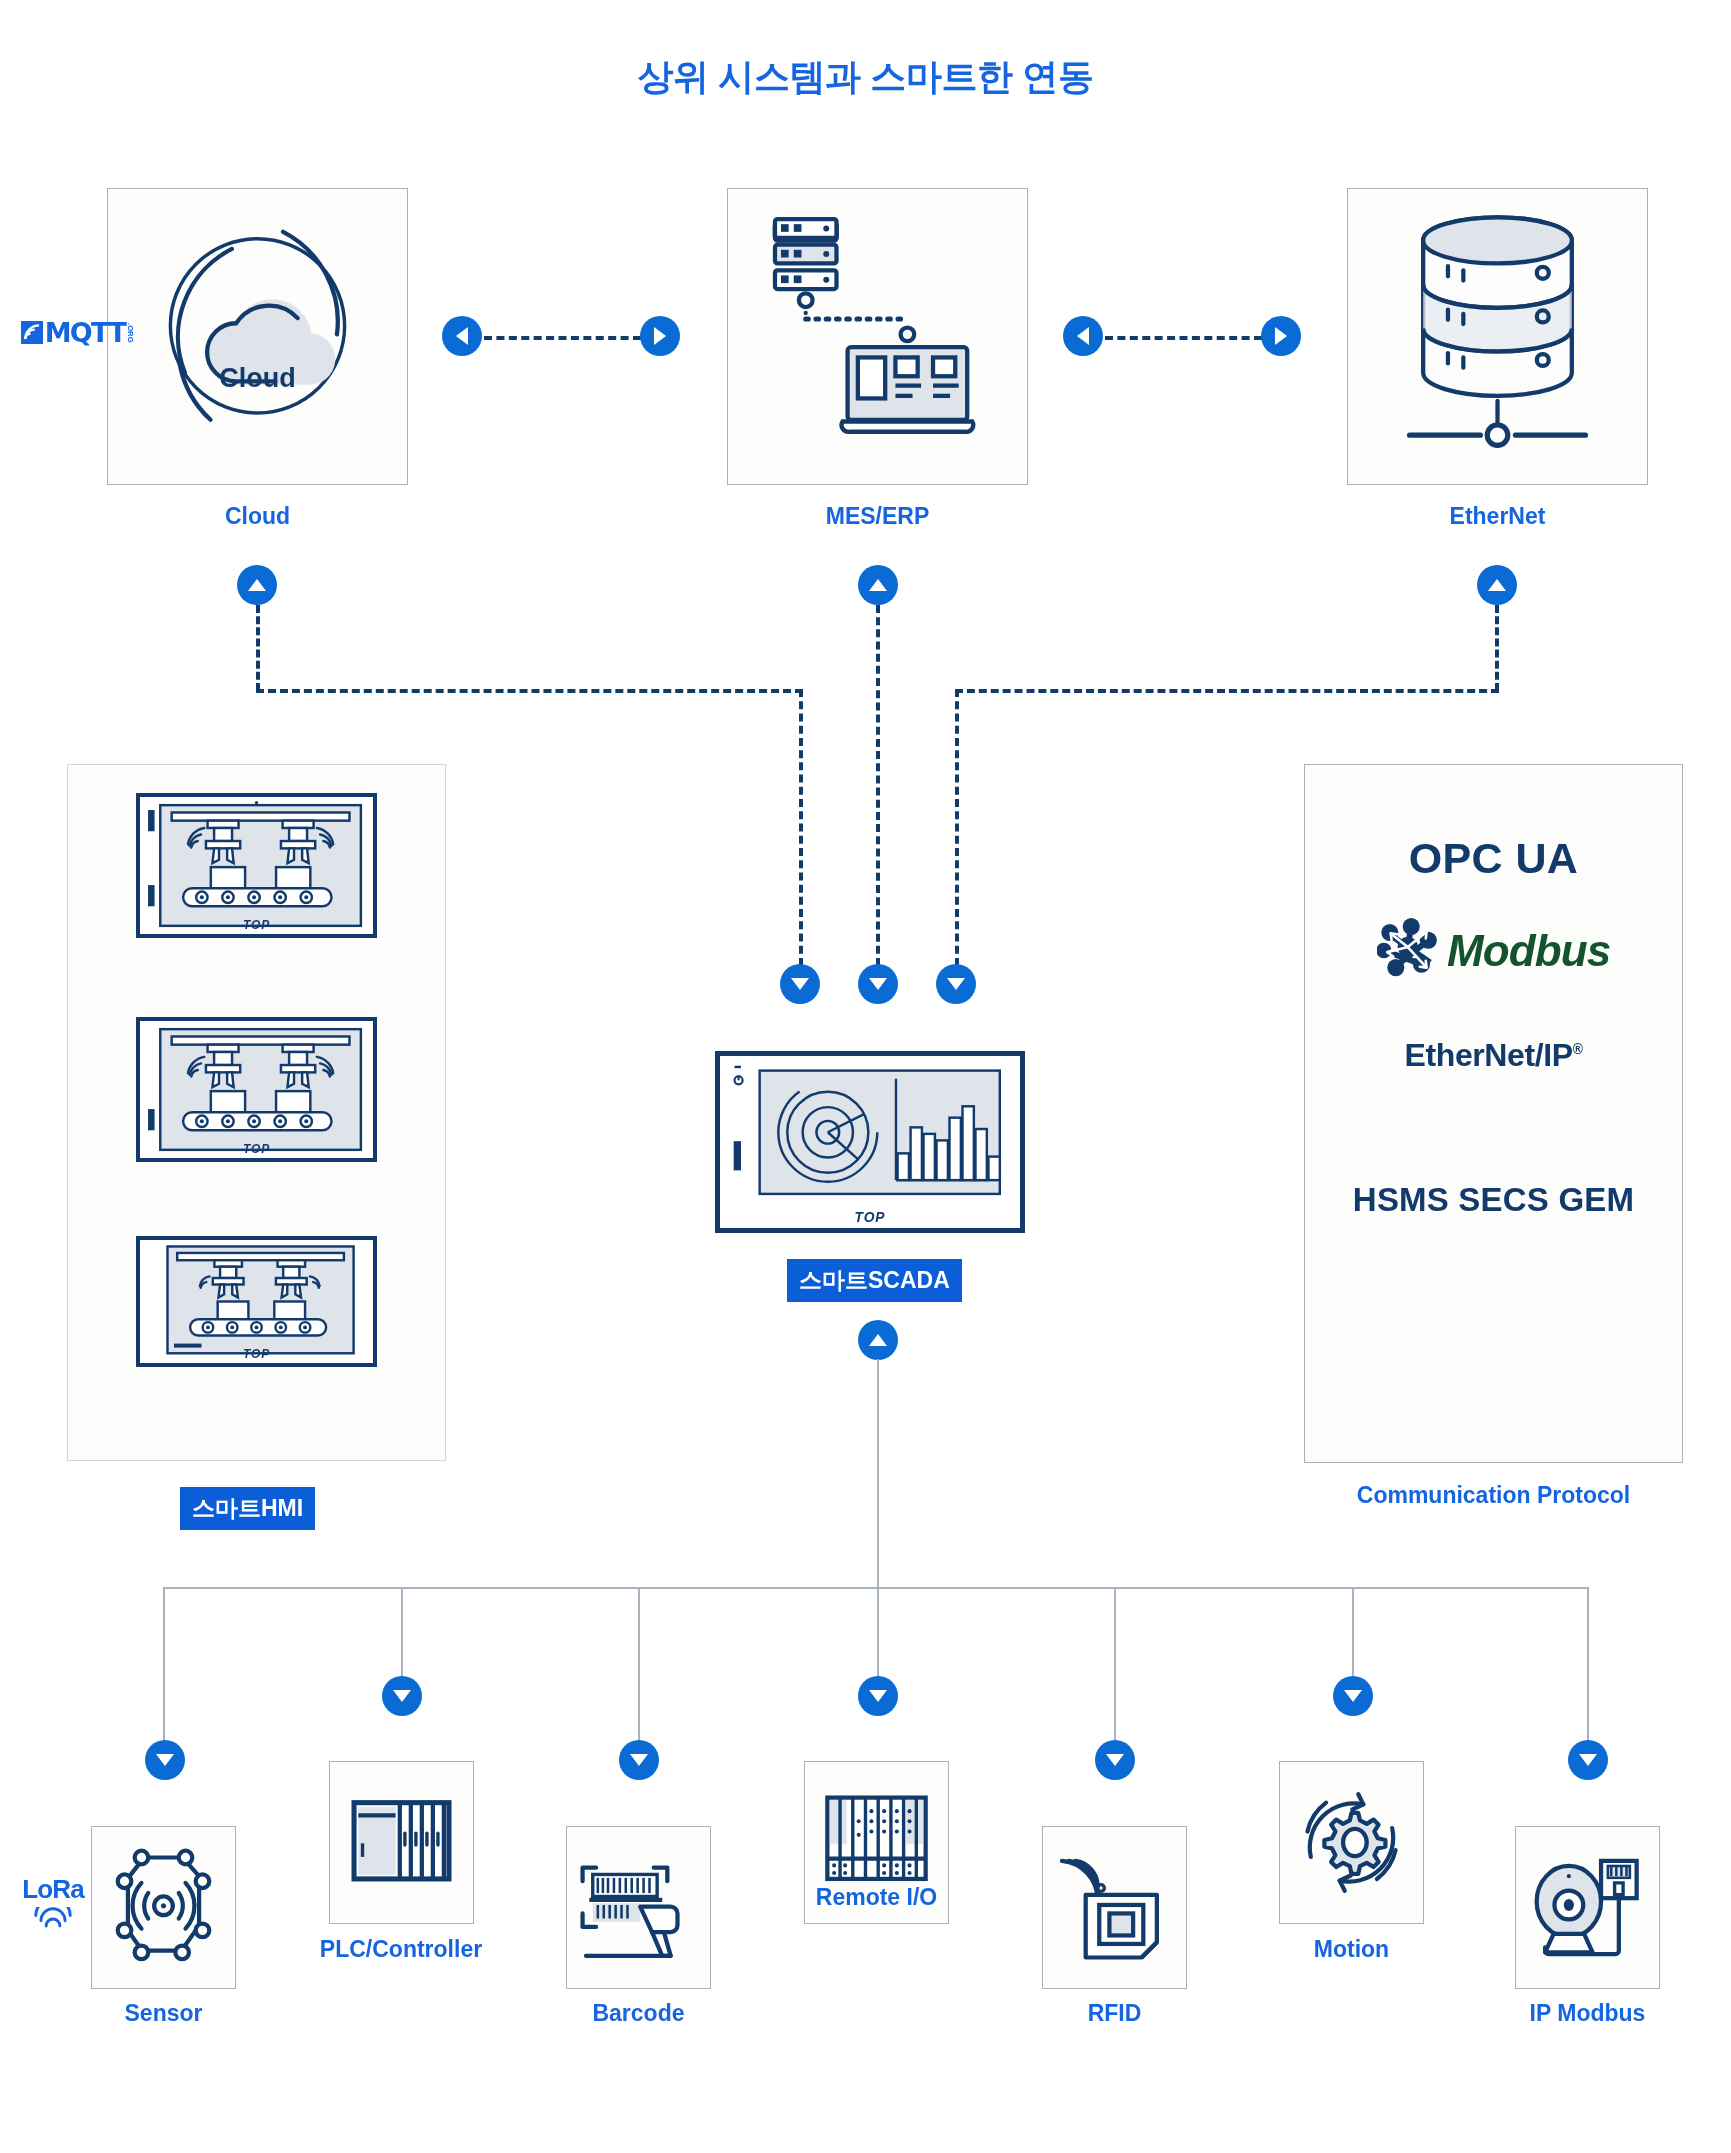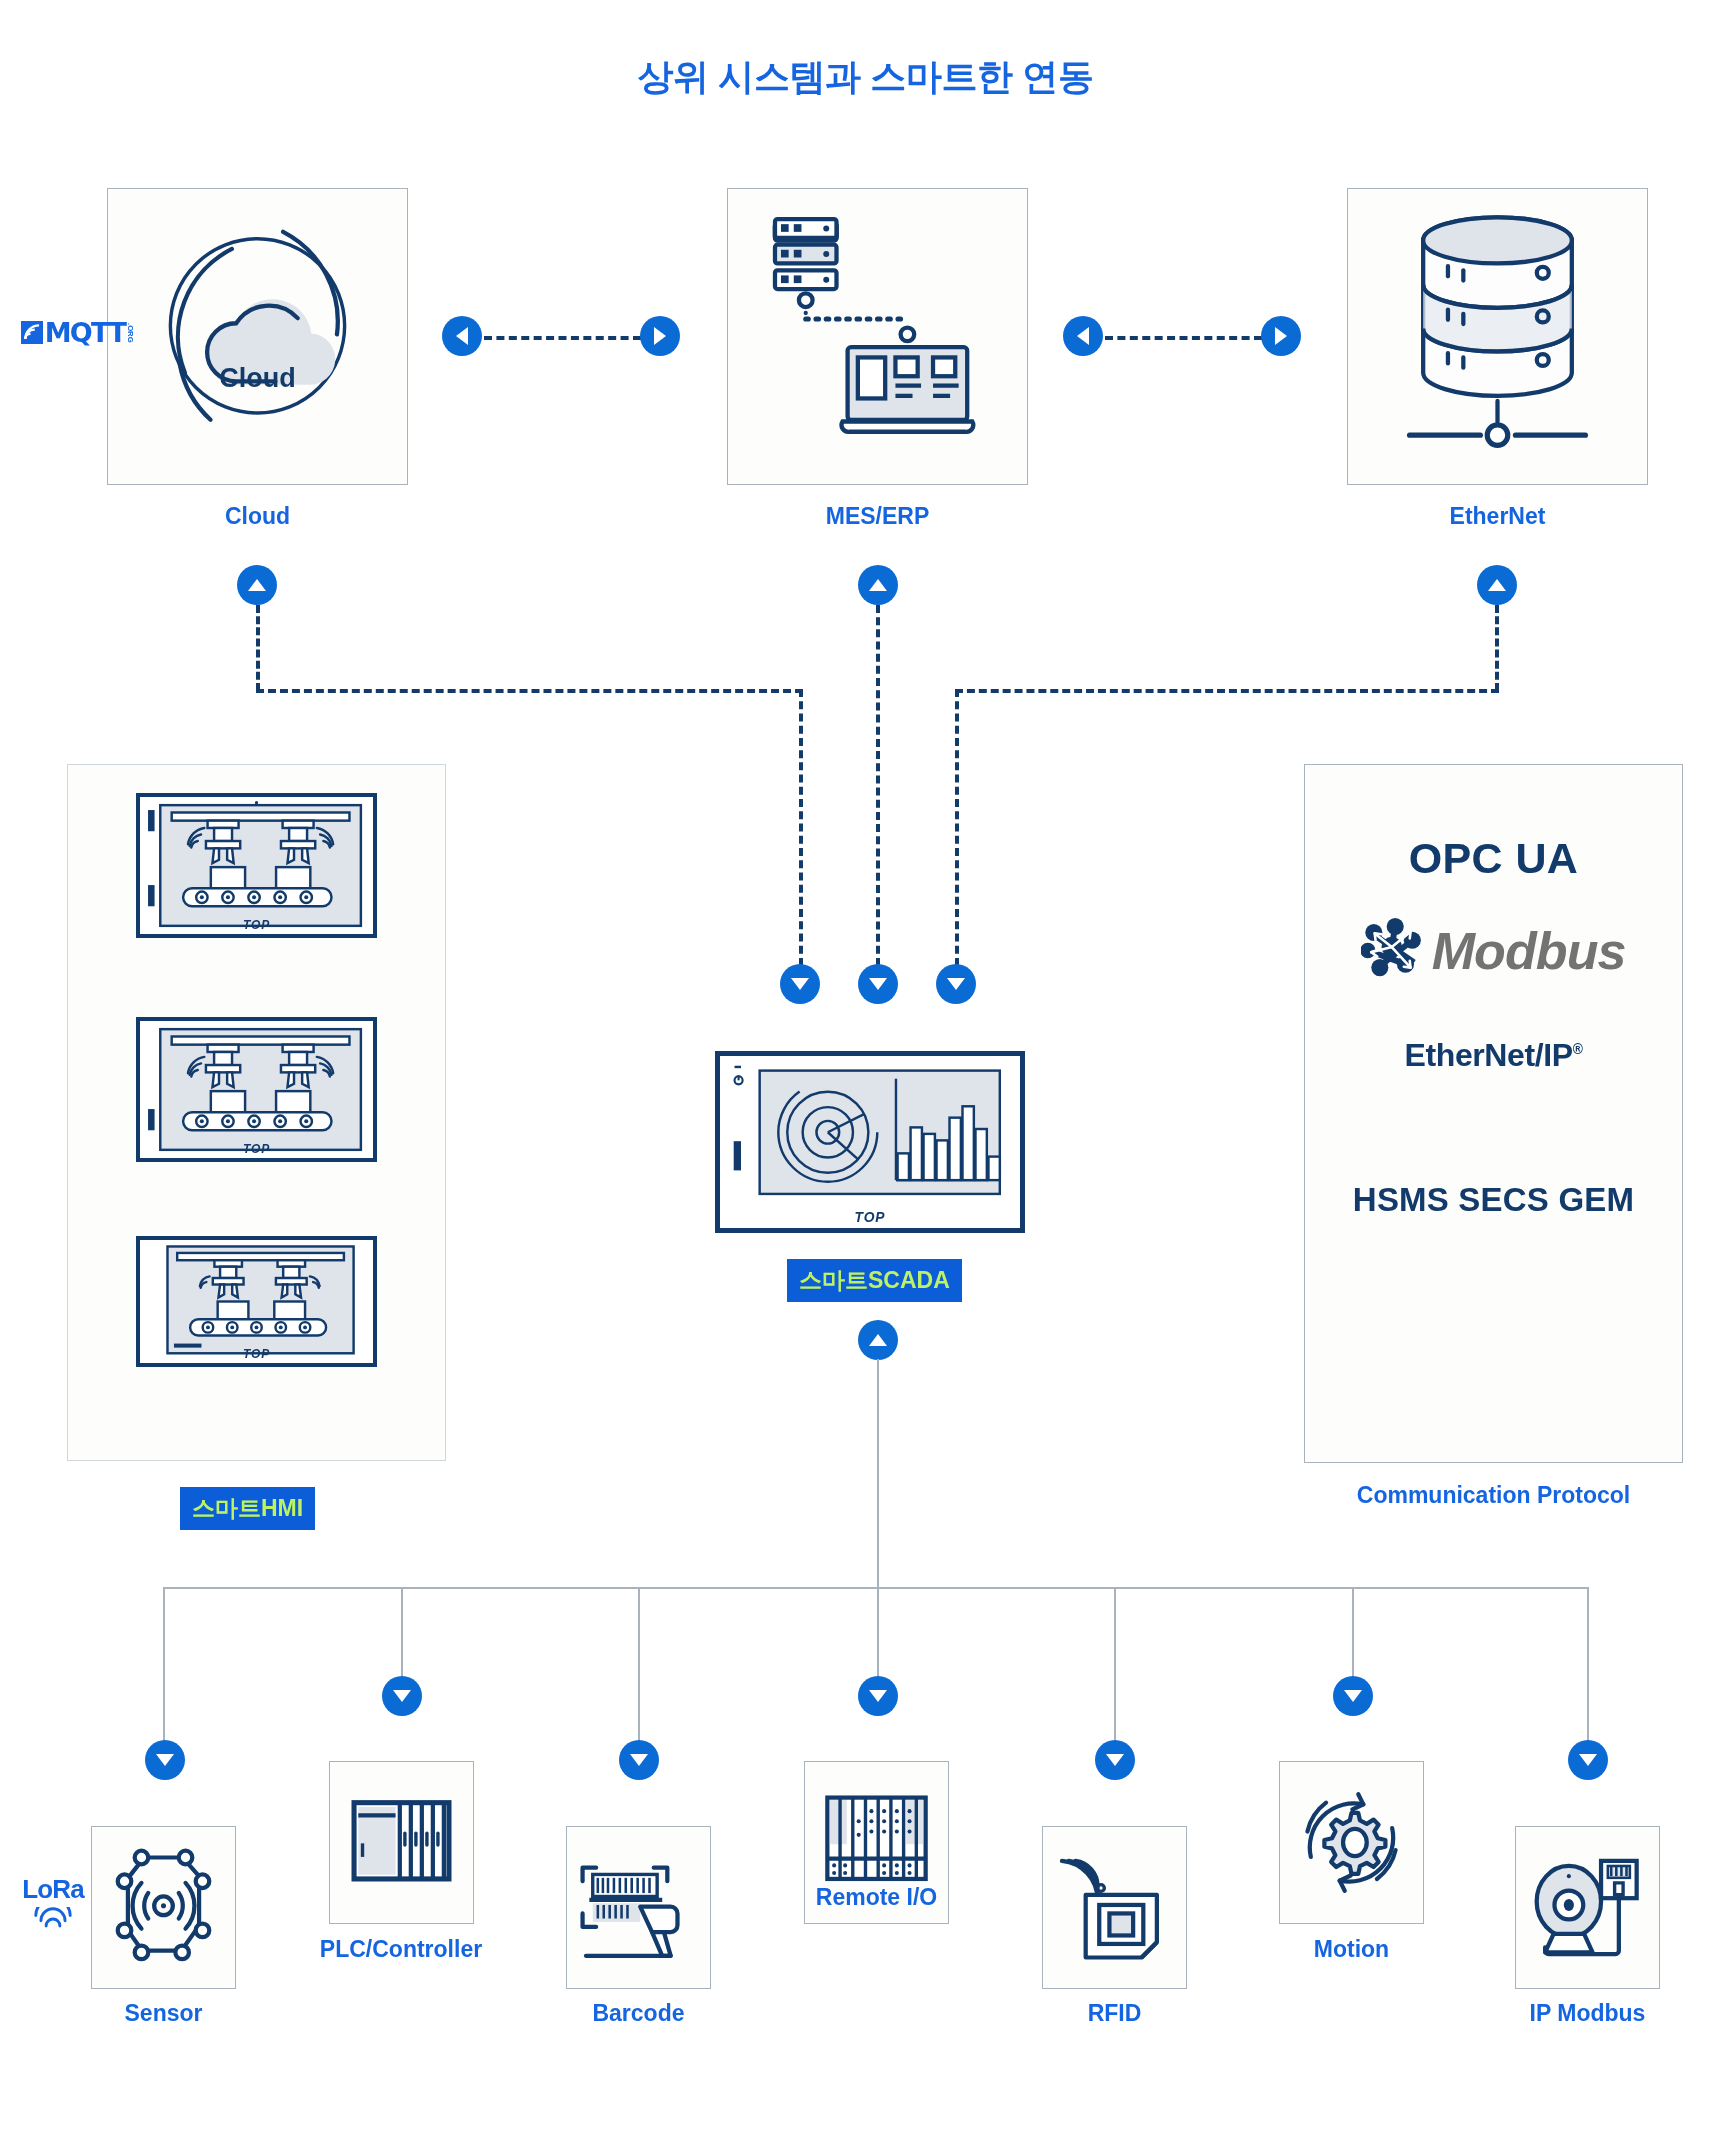--- a/index.html
+++ b/index.html
@@ -28,21 +28,21 @@
     border: 1.7px solid #a9b3bd;
     background: #fdfdfb;
   }
   .card-label {
     position: absolute; text-align: center;
     font-size: 23px; font-weight: bold; color: #1565E0;
     white-space: nowrap;
   }
   .badge-label {
     position: absolute; text-align: center;
-    background: #0B5ED7; color: #bef264;
+    background: #0B5ED7; color: #ffffff;
     font-size: 23px; font-weight: bold;
     padding: 6px 12px; white-space: nowrap;
   }
 
   
   .pill {
     position: absolute; width: 40px; height: 40px;
     border-radius: 50%; background: #0B6BD4;
     display: flex; align-items: center; justify-content: center;
   }
@@ -65,21 +65,21 @@
 
   
   .proto-item {
     position: absolute; width: 100%; text-align: center;
     color: #123A6B; font-weight: bold;
   }
   .proto-opc   { font-size: 43px; letter-spacing: 0.4px; }
   .proto-eth   { font-size: 32px; letter-spacing: -0.4px; }
   .proto-hsms  { font-size: 33px; letter-spacing: 0.2px; }
   .modbus-wrap { position: absolute; width: 100%; display:flex; align-items:center; justify-content:center; gap:5.2px; }
-  .modbus-text { font-size: 52px; font-weight: bold; font-style: italic; color: #737373; letter-spacing: -0.9px; }
+  .modbus-text { font-size: 44px; font-weight: bold; font-style: italic; color: #14532d; letter-spacing: -0.9px; }
 
   
   .mqtt-logo { position: absolute; display: flex; align-items: center; }
   .mqtt-sq { width: 22.4px; height: 22.4px; background: #1565E0; margin-right: 1.7px; position: relative; }
   .mqtt-txt { font-size: 27px; font-weight: bold; color: #1565E0; letter-spacing: -1.7px; font-family: "DejaVu Sans", sans-serif; }
   .mqtt-org { font-size: 7.7px; font-weight: bold; color: #1565E0; writing-mode: vertical-rl; margin-left: 0.9px; }
 
   .lora-logo { position: absolute; text-align: center; }
   .lora-txt { font-size: 26px; font-weight: bold; color: #1565E0; letter-spacing: -0.9px; }
 

